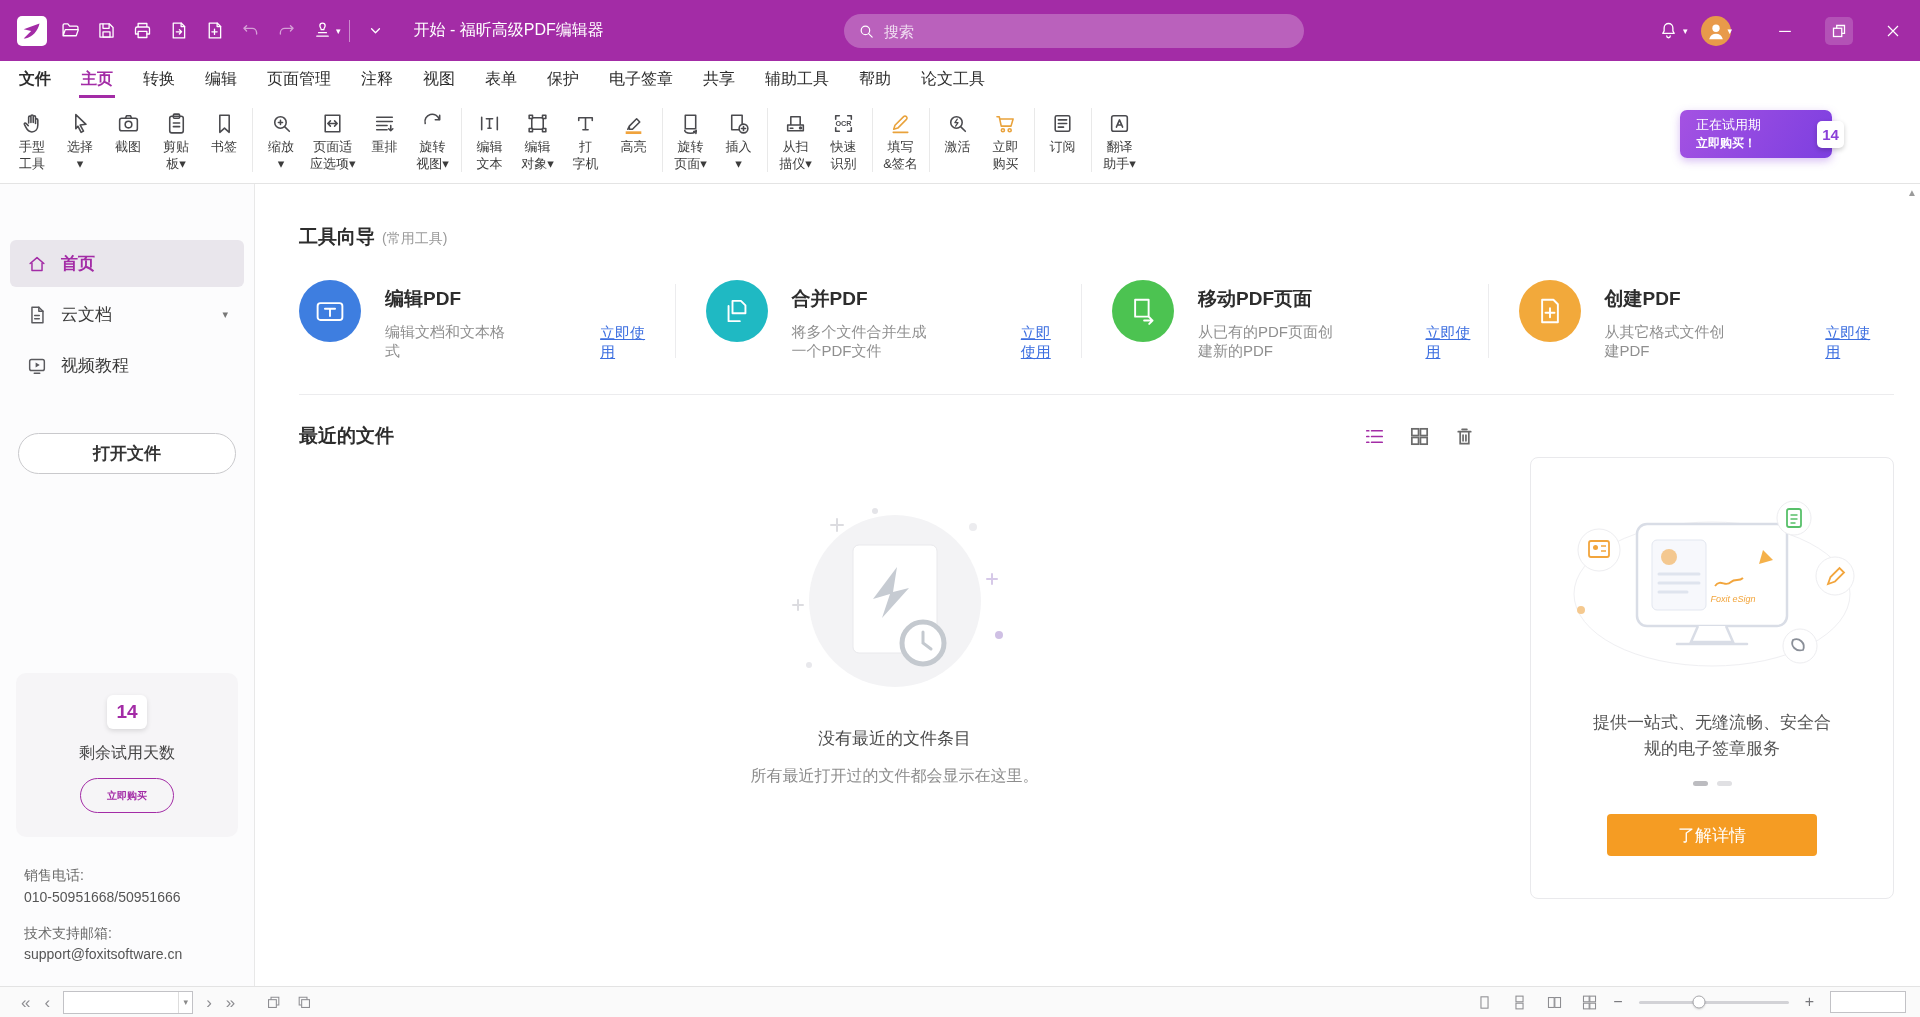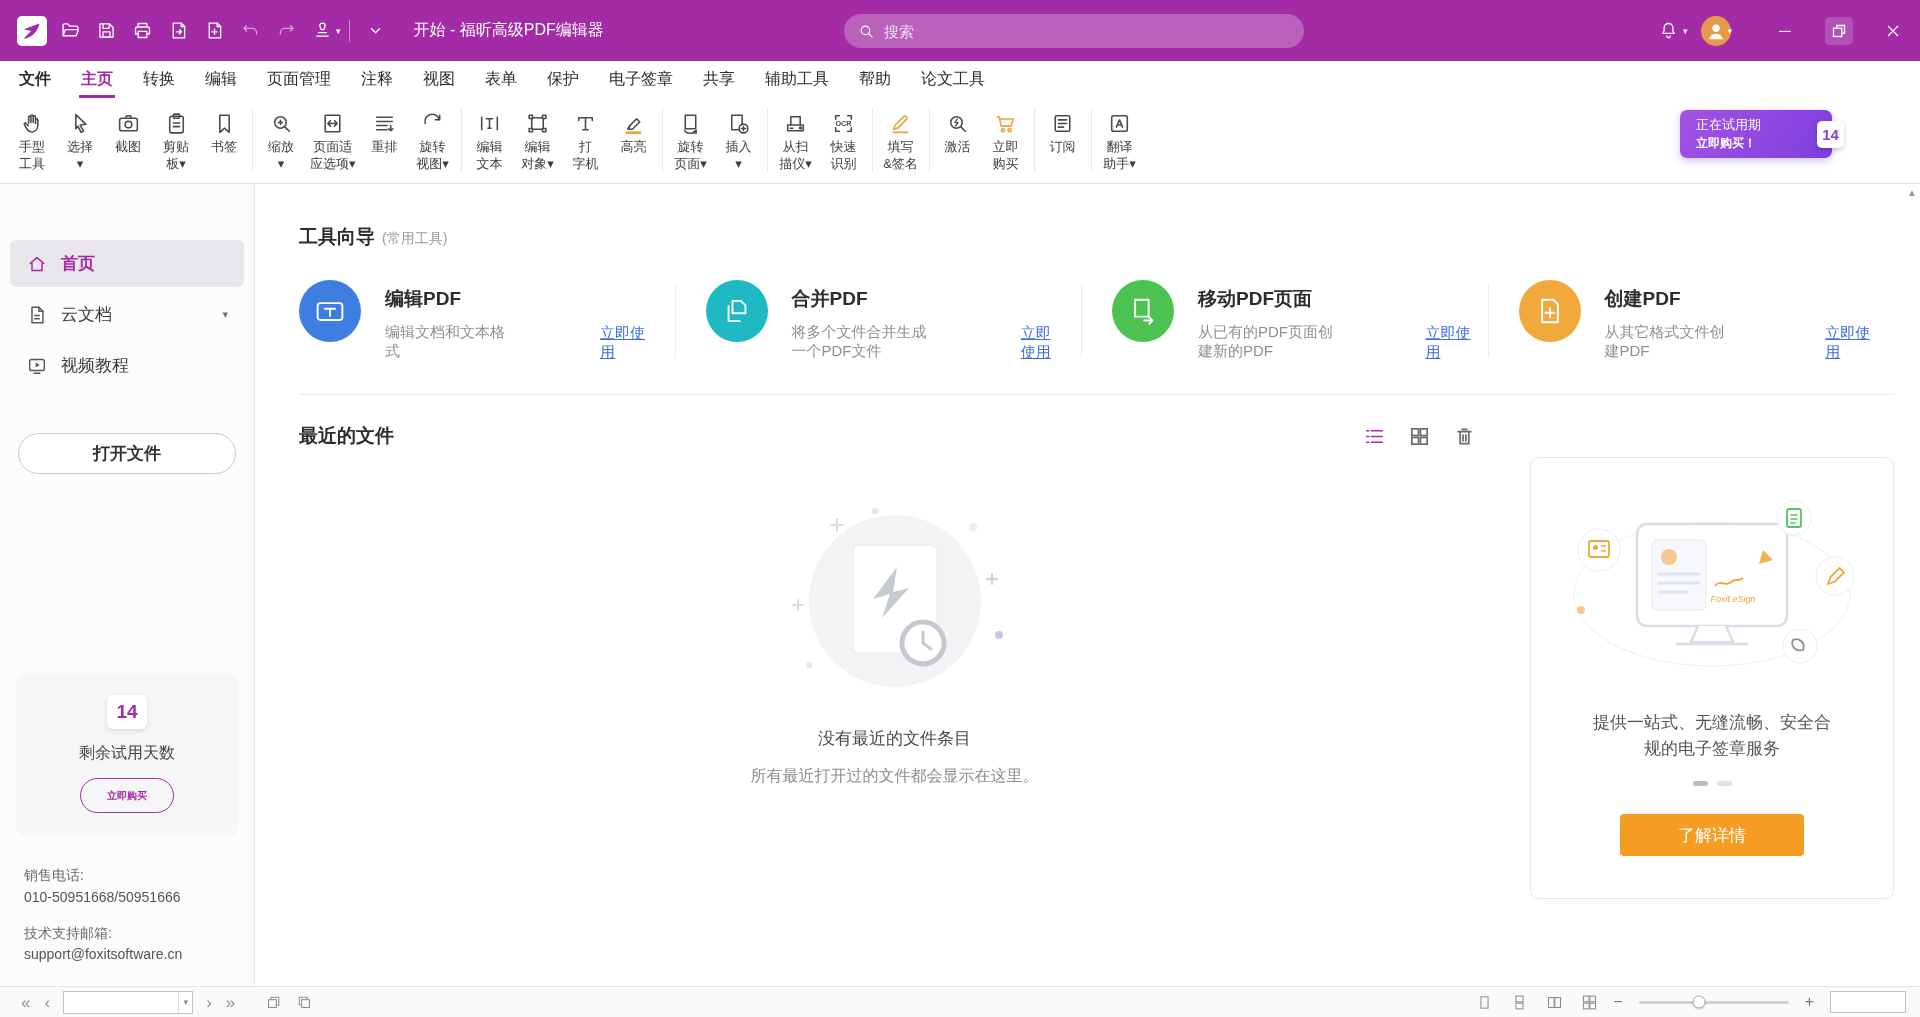--- a/index.html
+++ b/index.html
@@ -90,21 +90,21 @@
   .vi-list{stroke:#a32ca6}.vi-grid,.vi-trash{stroke:#6b6b6b}
   .empty{display:flex;flex-direction:column;align-items:center;margin-top:34px}
   .empty h4{font-size:17px;color:#4b4b4b;font-weight:500;margin-top:14px}
   .empty p{font-size:16px;color:#8d8d8d;margin-top:16px}
 
   .promo{width:364px;margin-left:40px;margin-top:34px;border:1px solid #e9e9ec;border-radius:8px;background:#fff;padding:36px 24px 42px;display:flex;flex-direction:column;align-items:center;flex-shrink:0}
   .promo-cap{margin-top:26px;font-size:17px;color:#555;line-height:1.5;text-align:center}
   .dots{display:flex;gap:9px;margin:20px 0 28px;align-items:center}
   .dot{width:15px;height:5px;border-radius:3px;background:#e0e0e3}
   .dot.active{background:#bcbcc0}
-  .promo-btn{width:184px;height:42px;background:#f59c23;border:0;border-radius:4px;color:#fff;font-size:17px;display:flex;align-items:center;justify-content:center;font-family:inherit}
+  .promo-btn{width:210px;height:42px;background:#f59c23;border:0;border-radius:4px;color:#fff;font-size:17px;display:flex;align-items:center;justify-content:center;font-family:inherit}
 
   
   .statusbar{height:31px;background:#fafafa;border-top:1px solid #e3e3e3;display:flex;align-items:center;padding:0 14px;flex-shrink:0}
   .sb-ic{color:#8e8e92;font-size:17px;line-height:1;padding:0 7px;display:flex;align-items:center}
   .sb-ic svg{width:17px;height:17px;stroke:#8e8e92;fill:none;stroke-width:1.5}
   .sb-pagebox{display:flex;align-items:center;width:130px;height:23px;border:1px solid #c2c2c6;background:#fff;margin:0 6px;padding:0 4px}
   .sb-pagebox input{flex:1;min-width:0;border:0;outline:0;font-size:13px;background:transparent}
   .pb-caret{color:#8a8a8a;font-size:9px;border-left:1px solid #ddd;padding-left:5px;height:100%;display:flex;align-items:center}
   .sb-right{margin-left:auto;display:flex;align-items:center;gap:4px}
   .slider{width:150px;height:3px;background:#d2d2d6;border-radius:2px;position:relative;margin:0 8px}

